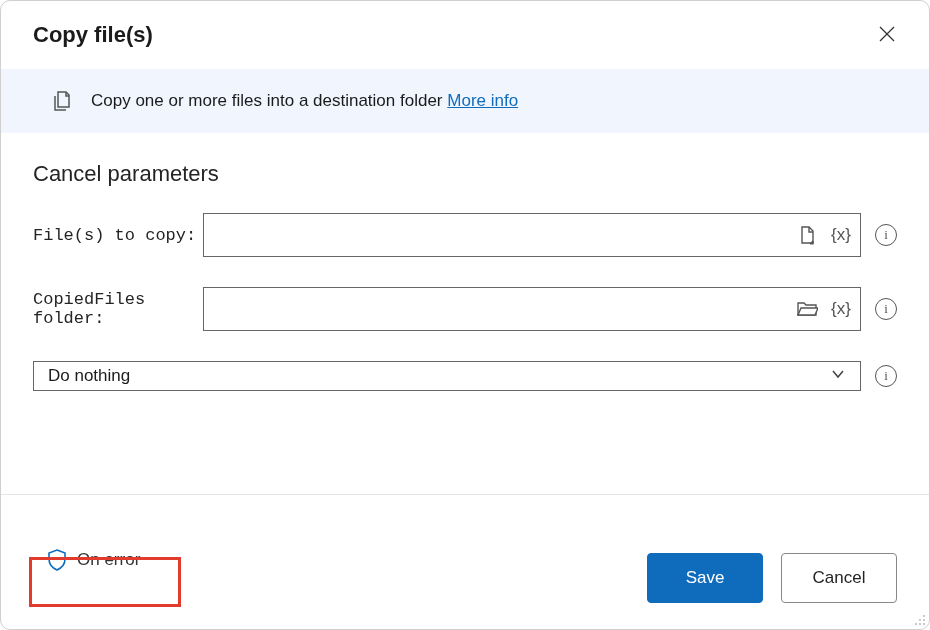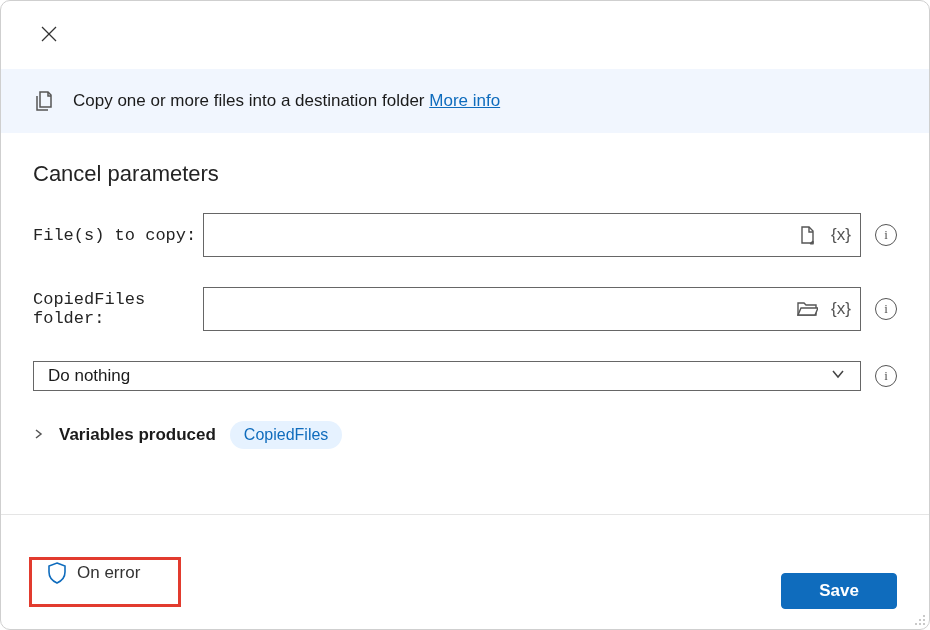--- a/index.html
+++ b/index.html
@@ -26,21 +26,21 @@
     font-size:22px; font-weight:600;
   }
   .close-btn {
     width:32px; height:32px;
     display:flex; align-items:center; justify-content:center;
     cursor:pointer; border:none; background:none;
   }
   .icon-x svg { width:16px; height:16px; stroke:#333; stroke-width:1.3; }
   .infobar {
     background:#f1f6fe;
-    padding:20px 32px;
+    padding:20px 50px;
     display:flex; align-items:center; gap:16px;
     font-size:17px;
   }
   .infobar .icon { width:24px; height:24px; flex:0 0 24px; color:#555; }
   .infobar a { color:#0f6cbd; text-decoration:underline; cursor:pointer; }
   .content {
     padding:28px 32px 10px 32px;
     flex:1;
   }
   .section-head {
@@ -103,42 +103,42 @@
   .vars-row .label { font-weight:600; }
   .pill {
     background:#e6f2ff;
     color:#0f6cbd;
     padding:5px 14px;
     border-radius:16px;
     font-size:16px;
   }
   .footer {
     border-top:1px solid #e5e5e5;
-    padding:22px 32px 20px 32px;
+    padding:22px 32px 26px 32px;
     display:flex; align-items:center; justify-content:space-between;
   }
   .on-error {
     display:flex; align-items:center; gap:10px;
     padding:10px 14px;
     font-size:17px;
     color:#333;
     border:none; background:none; cursor:pointer;
   }
   .on-error-outline {
     position:absolute;
     left:28px; bottom:22px;
     width:152px; height:50px;
     border:3px solid #e23b2e;
     pointer-events:none;
   }
   .shield-icon { width:20px; height:22px; color:#0f6cbd; }
   .footer-right { display:flex; gap:18px; }
   .btn {
-    min-width:116px; height:36px;
-    font-size:17px; font-weight:700;
+    min-width:116px; height:50px;
+    font-size:17px; font-weight:400;
     border-radius:4px;
     cursor:pointer;
     display:flex; align-items:center; justify-content:center;margin-top:36px;
   }
   .btn-primary {
     background:#0f6cbd; color:#fff; border:1px solid #0f6cbd;
   }
   .btn-secondary {
     background:#fff; color:#242424; border:1px solid #888;
   }
@@ -147,20 +147,21 @@
     width:16px; height:16px; opacity:.35;
   }
   .resize-grip div { position:absolute; width:2px; height:2px; background:#666; }
 </style>
 </head>
 <body>
 
 <div class="dialog">
 
   <div class="titlebar">
+    <div class="title">Copy file(s)</div>
     <button class="close-btn">
       <span class="icon-x">
         <svg viewBox="0 0 16 16">
             <line x1="1" y1="1" x2="15" y2="15"></line>
             <line x1="15" y1="1" x2="1" y2="15"></line>
           </svg>
       </span>
     </button>
   </div>
 
@@ -226,43 +227,35 @@
           <span class="chev">
             <svg viewBox="0 0 16 16">
                 <polyline points="3,5 8,11 13,5"></polyline>
               </svg>
           </span>
         </div>
         <span class="info-icon">i</span>
       </div>
     </div>
 
-    <div class="vars-row">
-      <span class="expander">
-        <svg viewBox="0 0 12 12" width="12" height="12" fill="none" stroke="#555" stroke-width="1.5">
-            <polyline points="3,2 8,6 3,10"></polyline>
-          </svg>
-      </span>
-      <span class="label">Variables produced</span>
-      <span class="pill">CopiedFiles</span>
-    </div>
 
   </div>
 
   <div class="footer">
     <button class="on-error">
       <span class="shield-icon">
         <svg viewBox="0 0 20 22" fill="none" stroke="currentColor" stroke-width="1.6">
           <path d="M10 1l8 3v6c0 5-3.5 9-8 11C5.5 19 2 15 2 10V4l8-3z"></path>
         </svg>
       </span>
       <span>On error</span>
     </button>
     <div class="footer-right">
       <button class="btn btn-primary">Save</button>
+      <button class="btn btn-secondary">Cancel</button>
     </div>
   </div>
 
   <div class="on-error-outline"></div>
 
   <div class="resize-grip">
     <div style="right:1px;bottom:1px"></div>
     <div style="right:5px;bottom:1px"></div>
     <div style="right:9px;bottom:1px"></div>
     <div style="right:1px;bottom:5px"></div>

